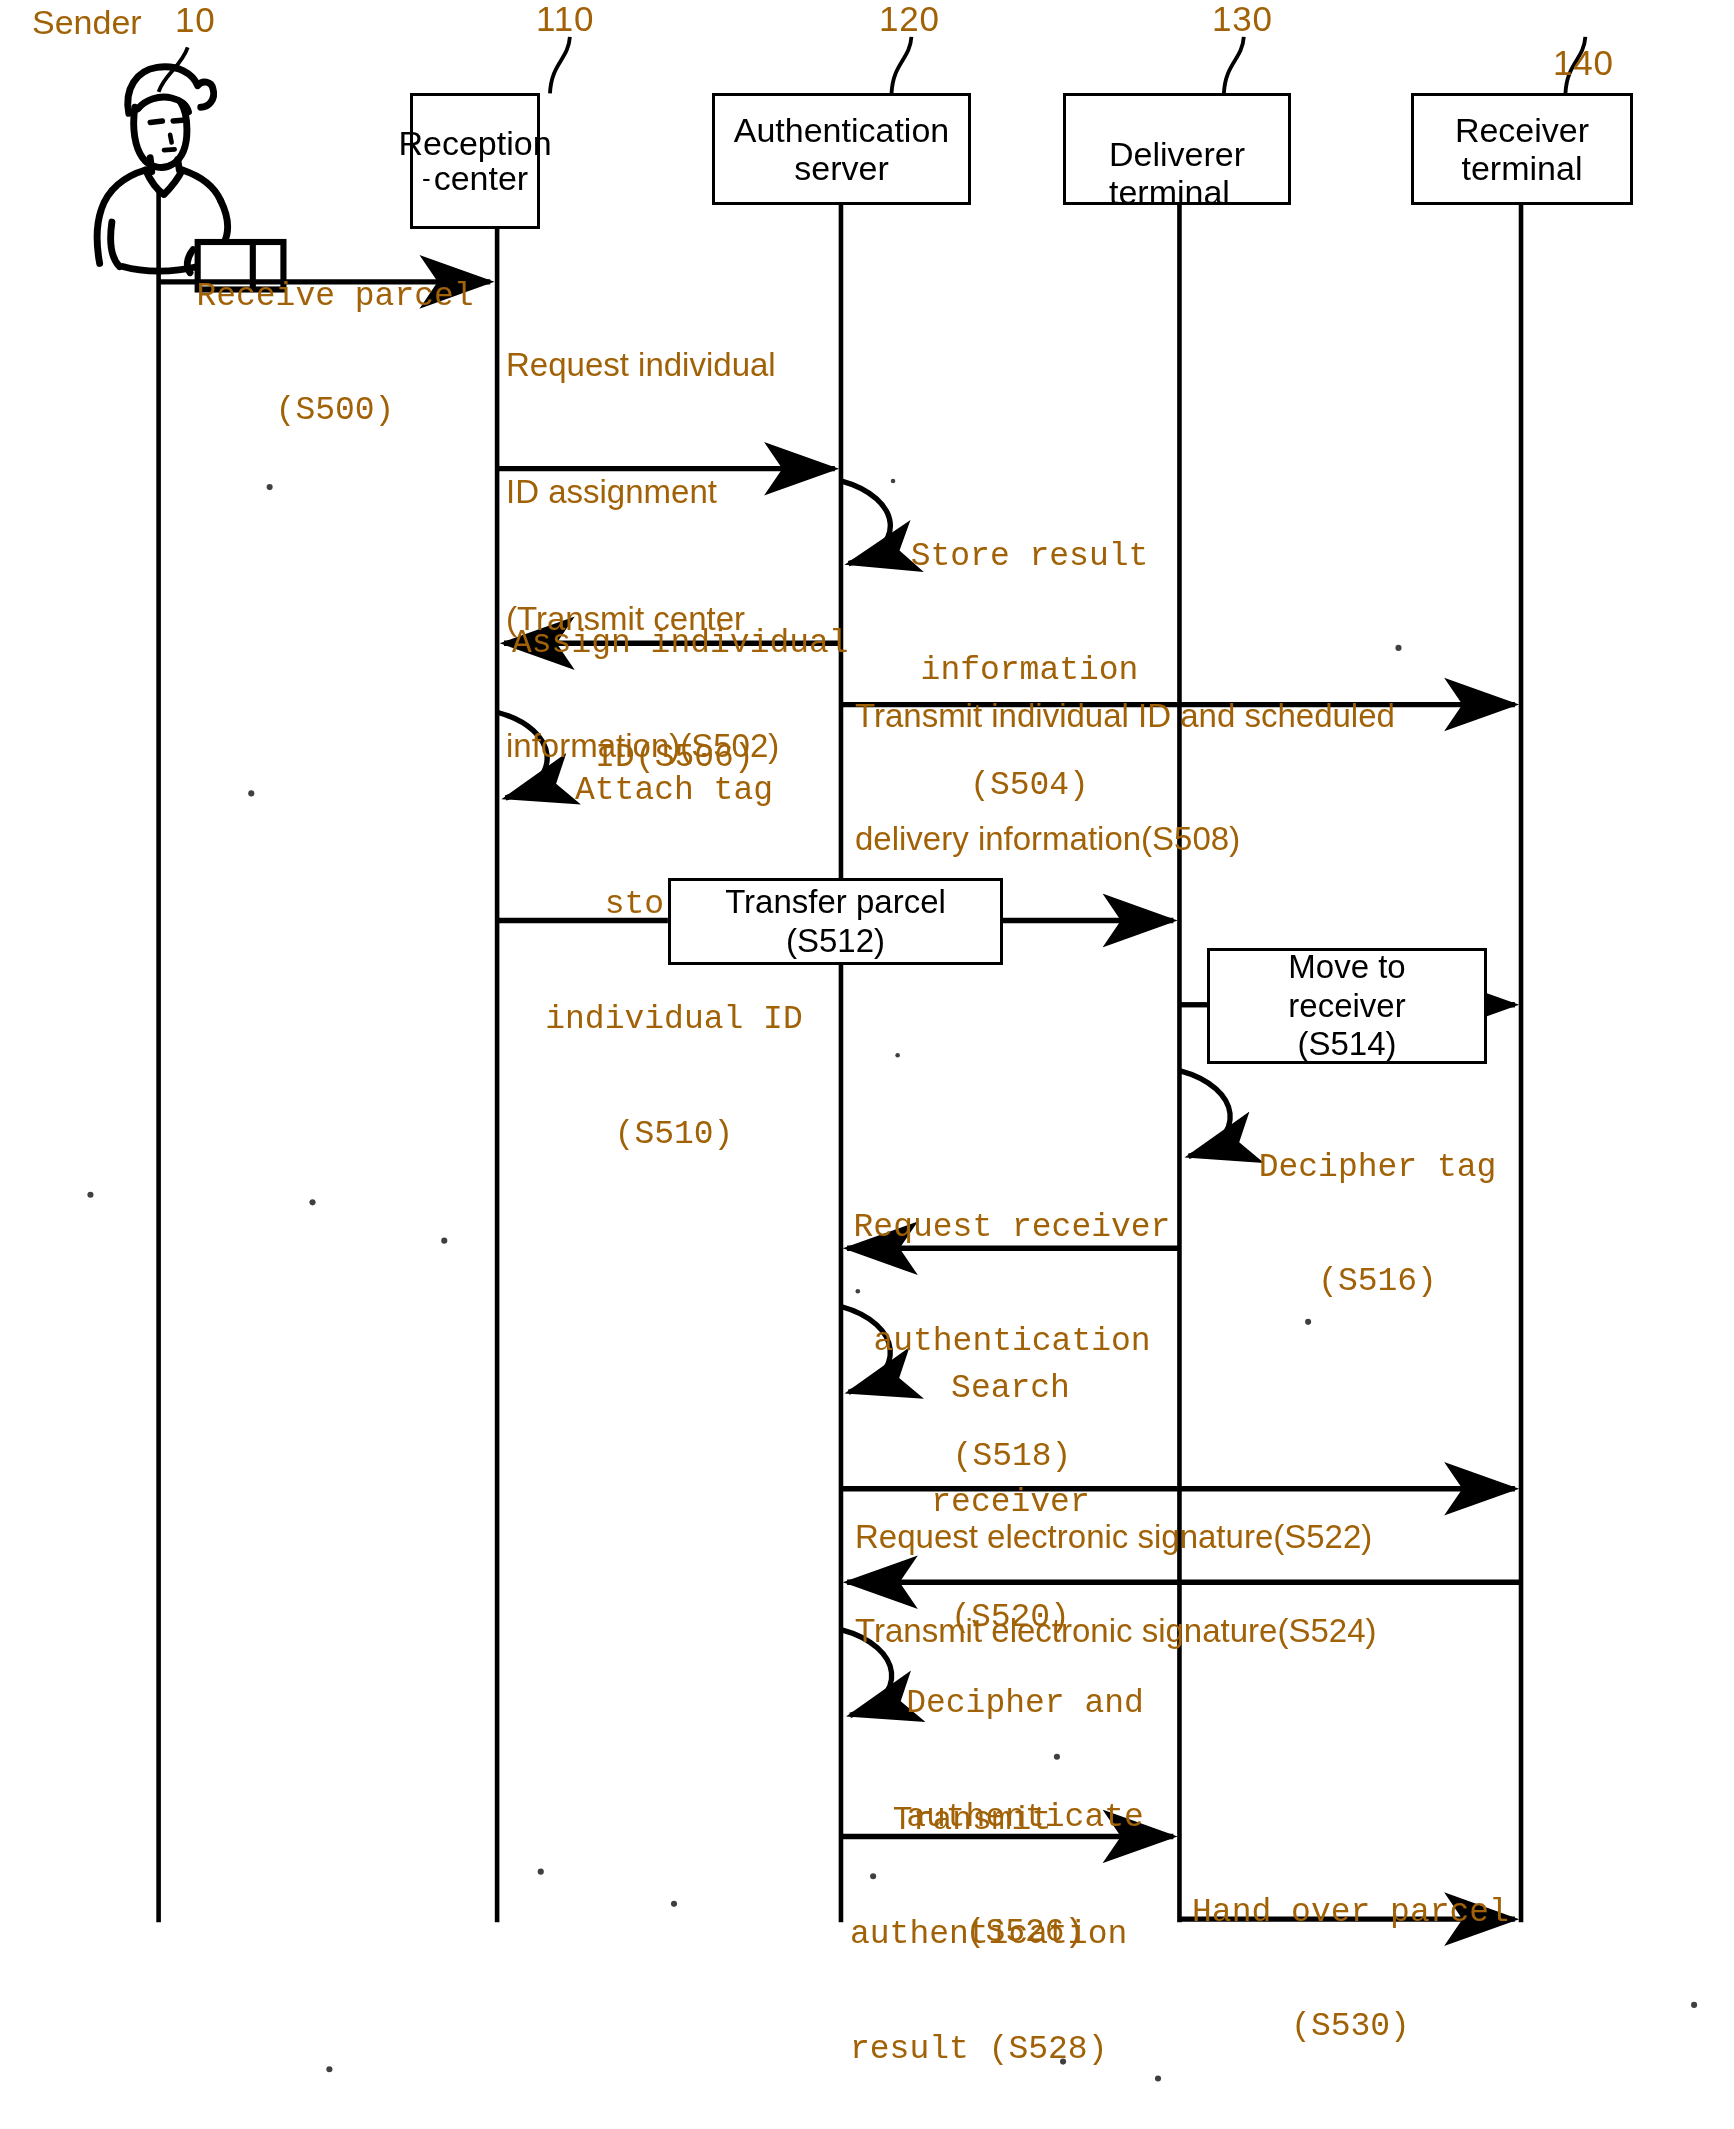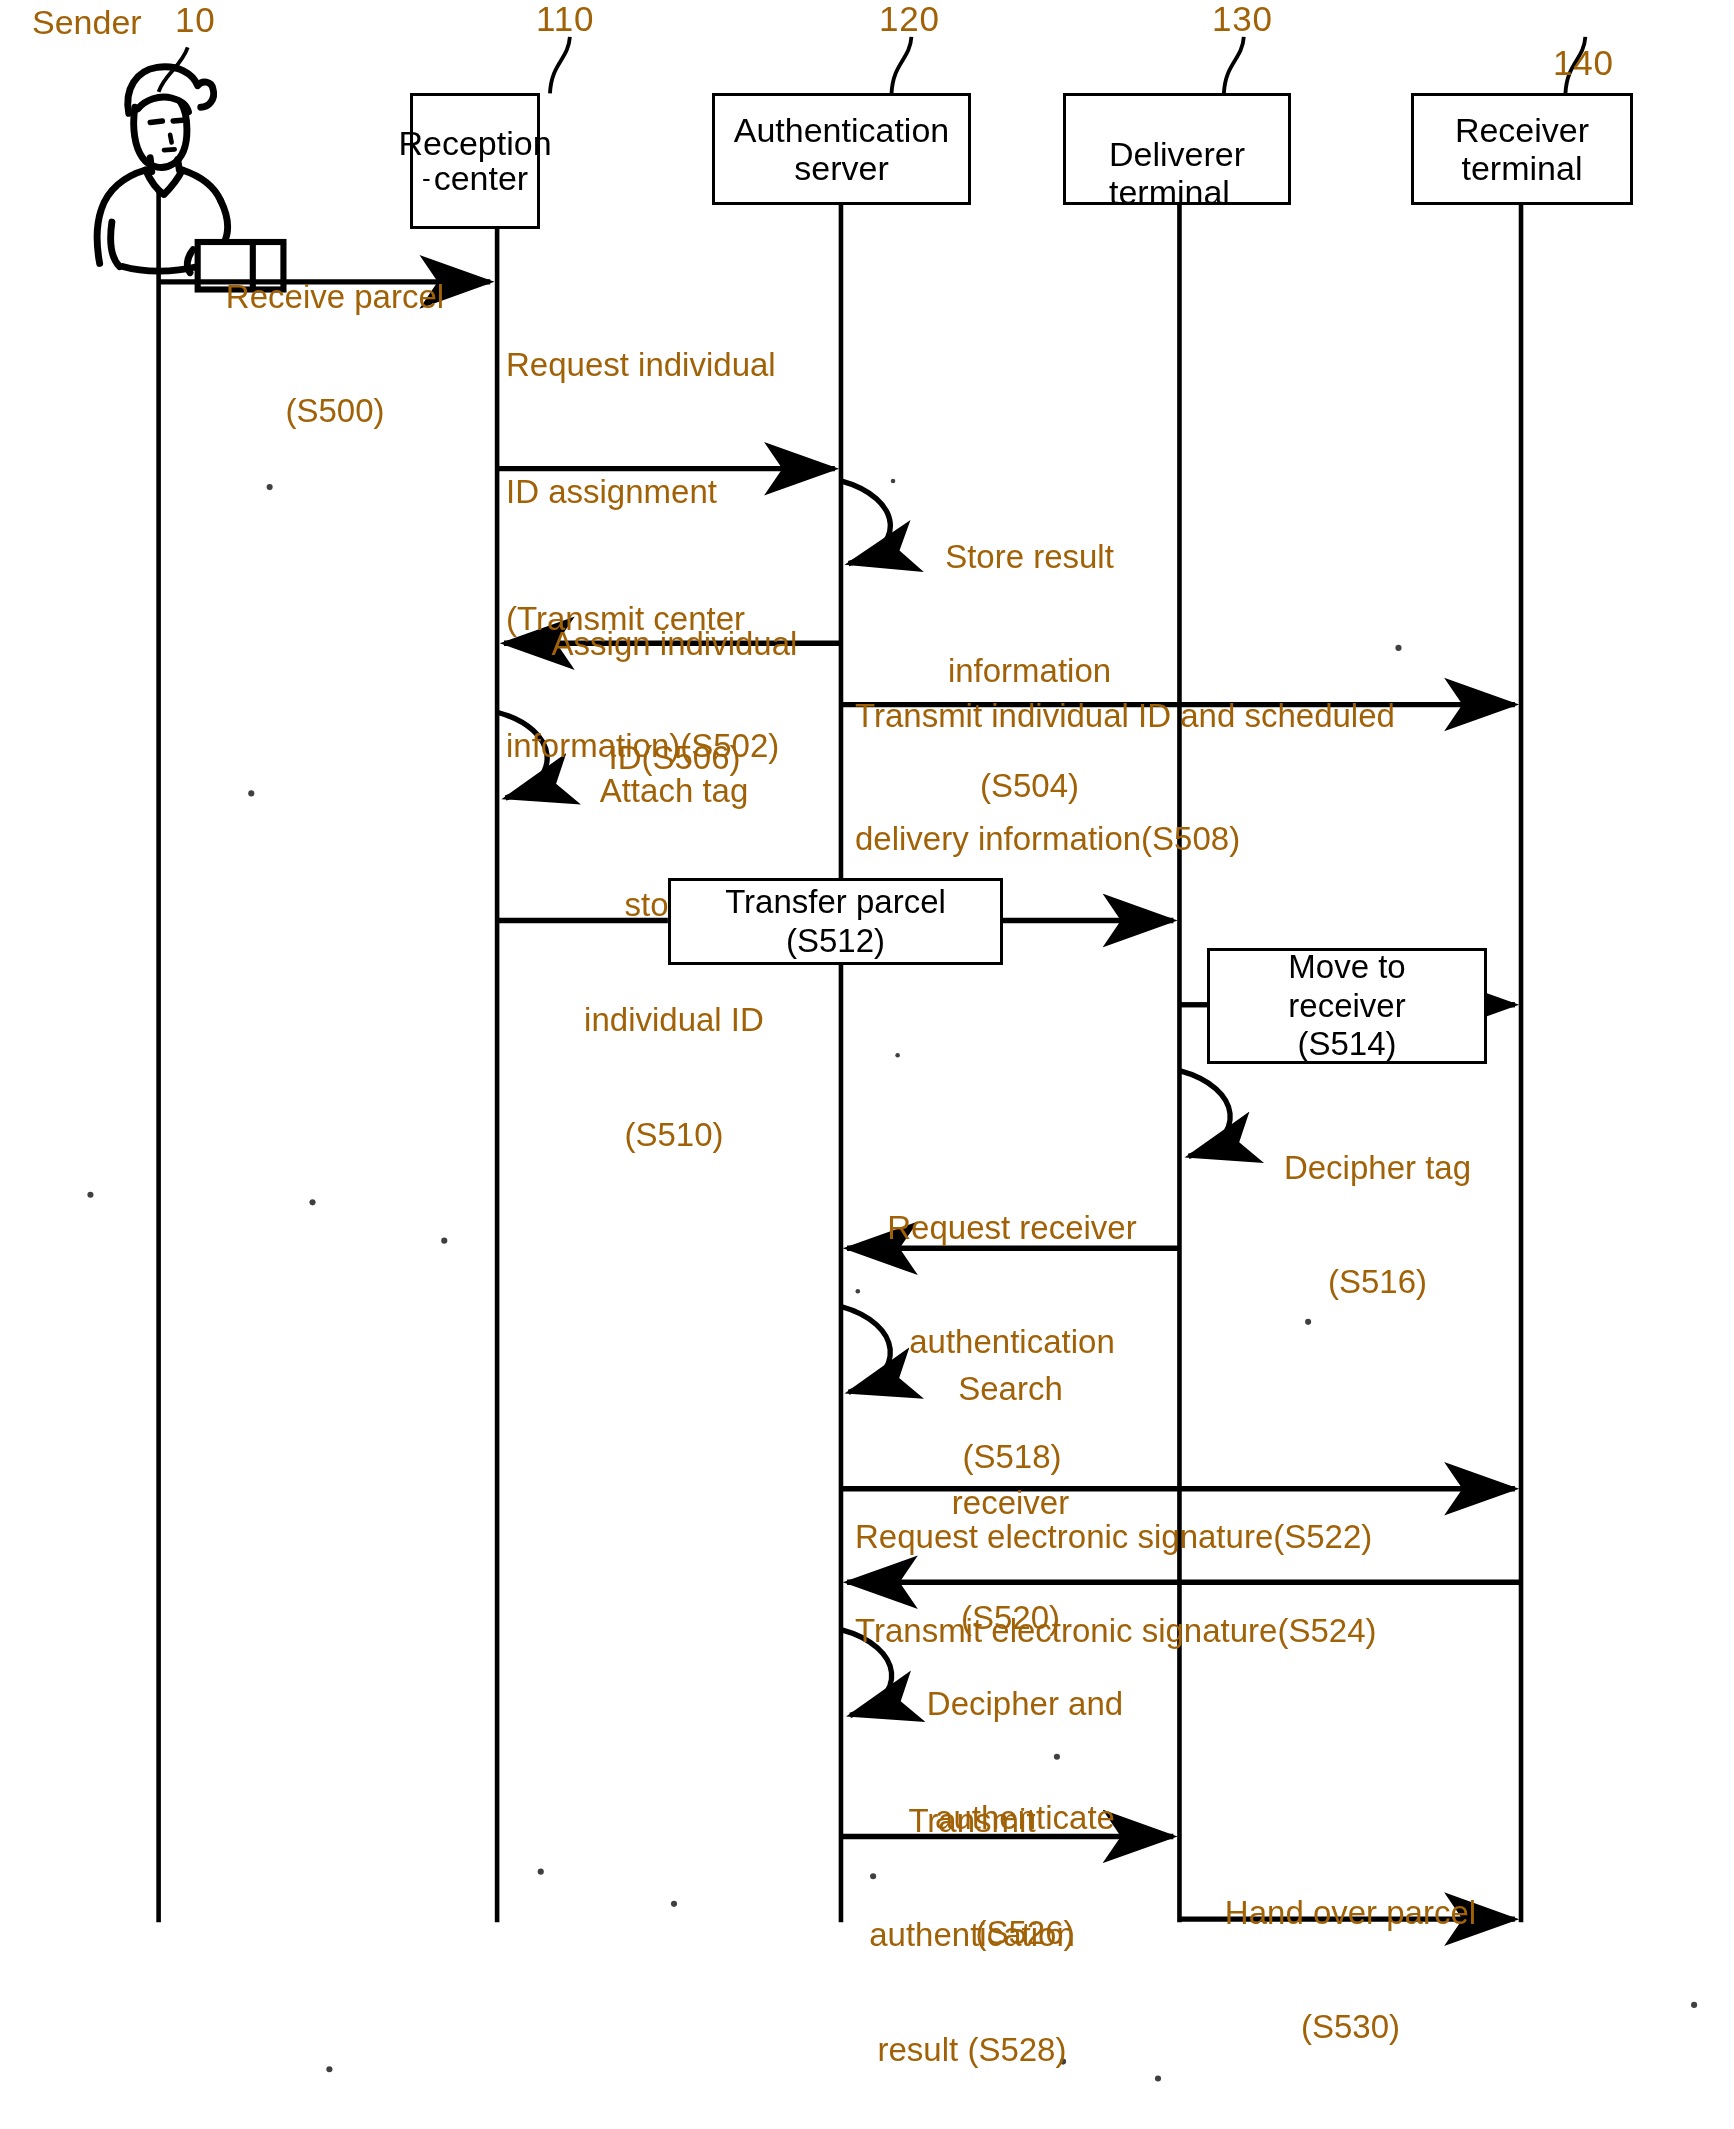--- a/index.html
+++ b/index.html
@@ -2,21 +2,21 @@
 <html style="font-size:12.3px"><head>
 <meta charset="utf-8">
 <title>Patent Sequence Diagram</title>
 <style>
   html,body{margin:0;padding:0;background:#fff;}
   body{font-family:"Liberation Sans", sans-serif;color:#000;}
   #page{position:relative;width:1734px;height:2129px;background:#fff;overflow:hidden;}
   #svgroot{position:absolute;left:0;top:0;width:1734px;height:2129px;}
   .lbl{position:absolute;font-family:"Liberation Sans", sans-serif;color:#a16207;
        line-height:1.16;white-space:pre;}
-  .ctr{text-align:center;}
+  .ctr{text-align:center;font-family:Liberation Mono, monospace;}
   .lft{text-align:left;}
   .refnum{font-size:35px;letter-spacing:0.8px;}
   .msg{font-size:33px;}
   .senderlbl{font-size:34px;}
   .nodebox{position:absolute;border:3.8px solid #000;background:#fff;box-sizing:border-box;
            display:flex;align-items:center;justify-content:center;}
   .actbox{position:absolute;border:3.8px solid #000;background:#fff;box-sizing:border-box;
           display:flex;flex-direction:column;align-items:center;justify-content:center;
           font-size:33px;line-height:1.18;text-align:center;}
 </style>

